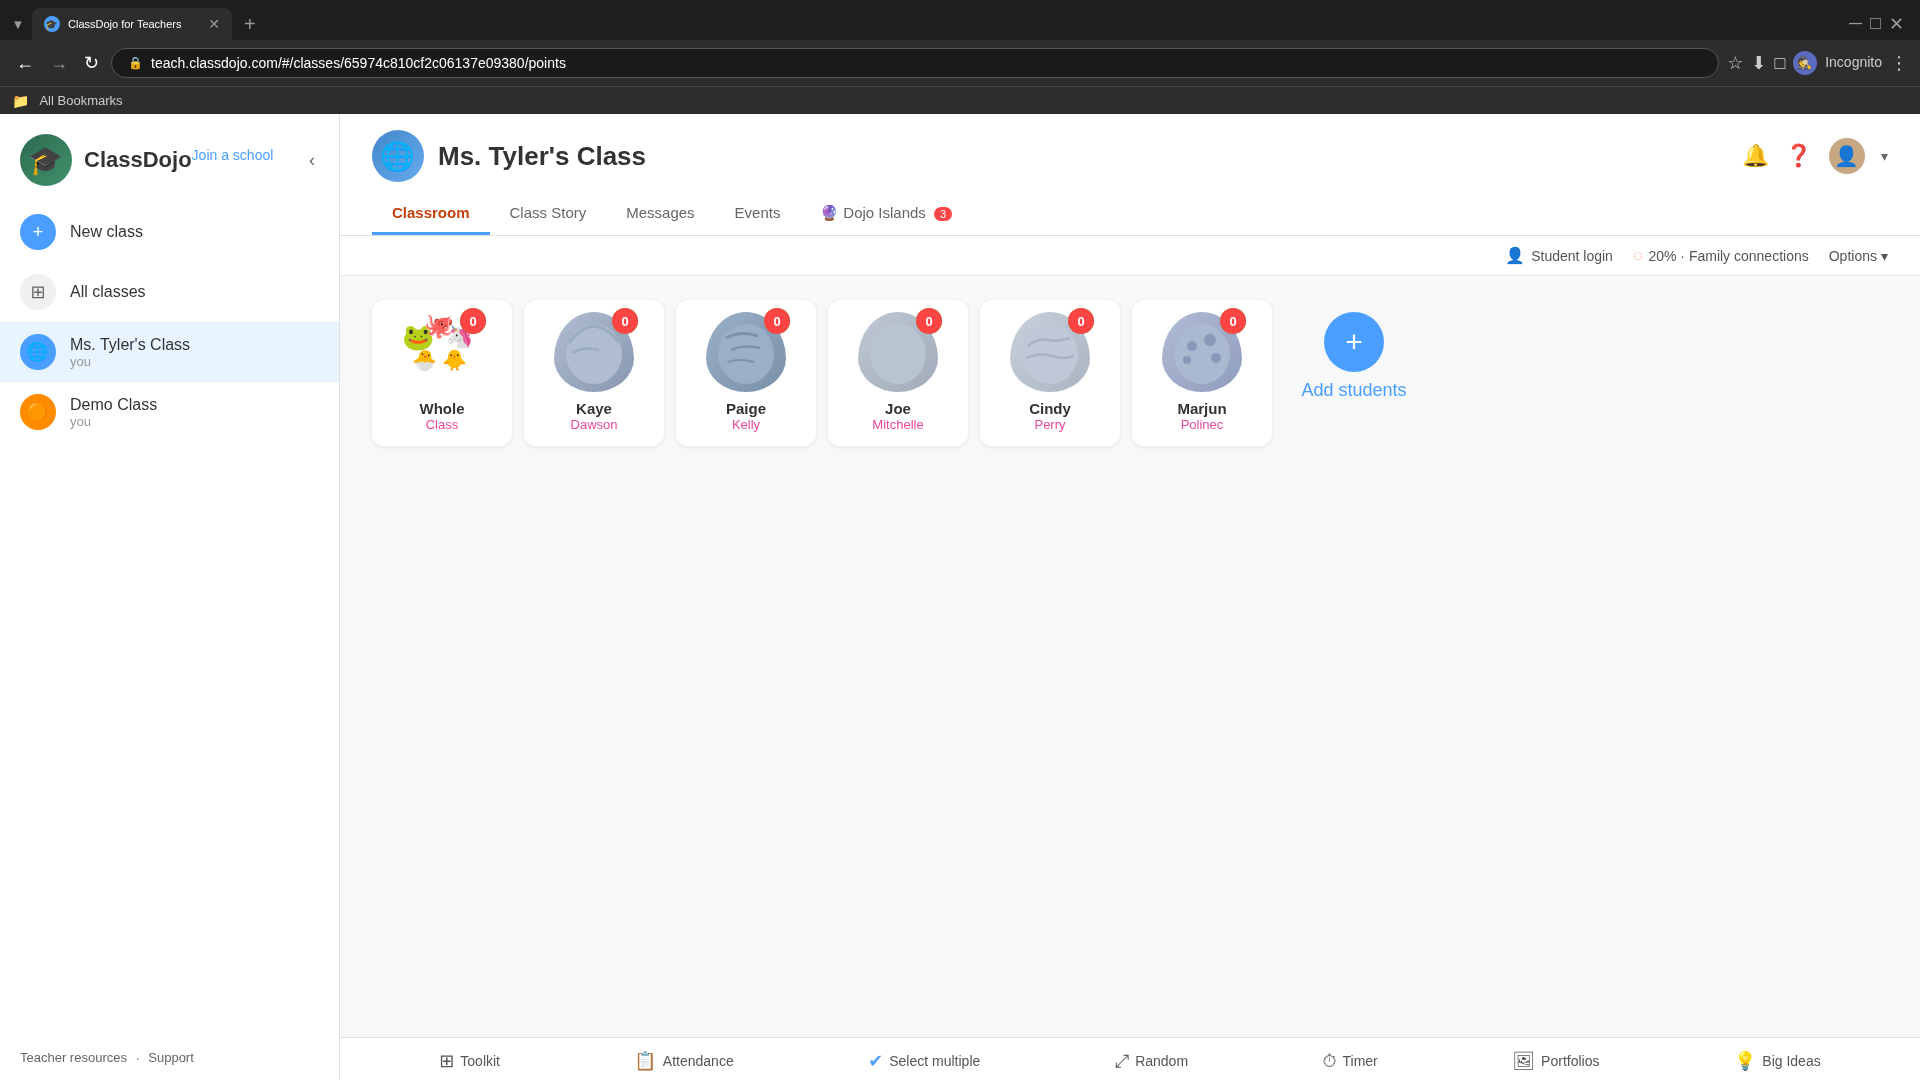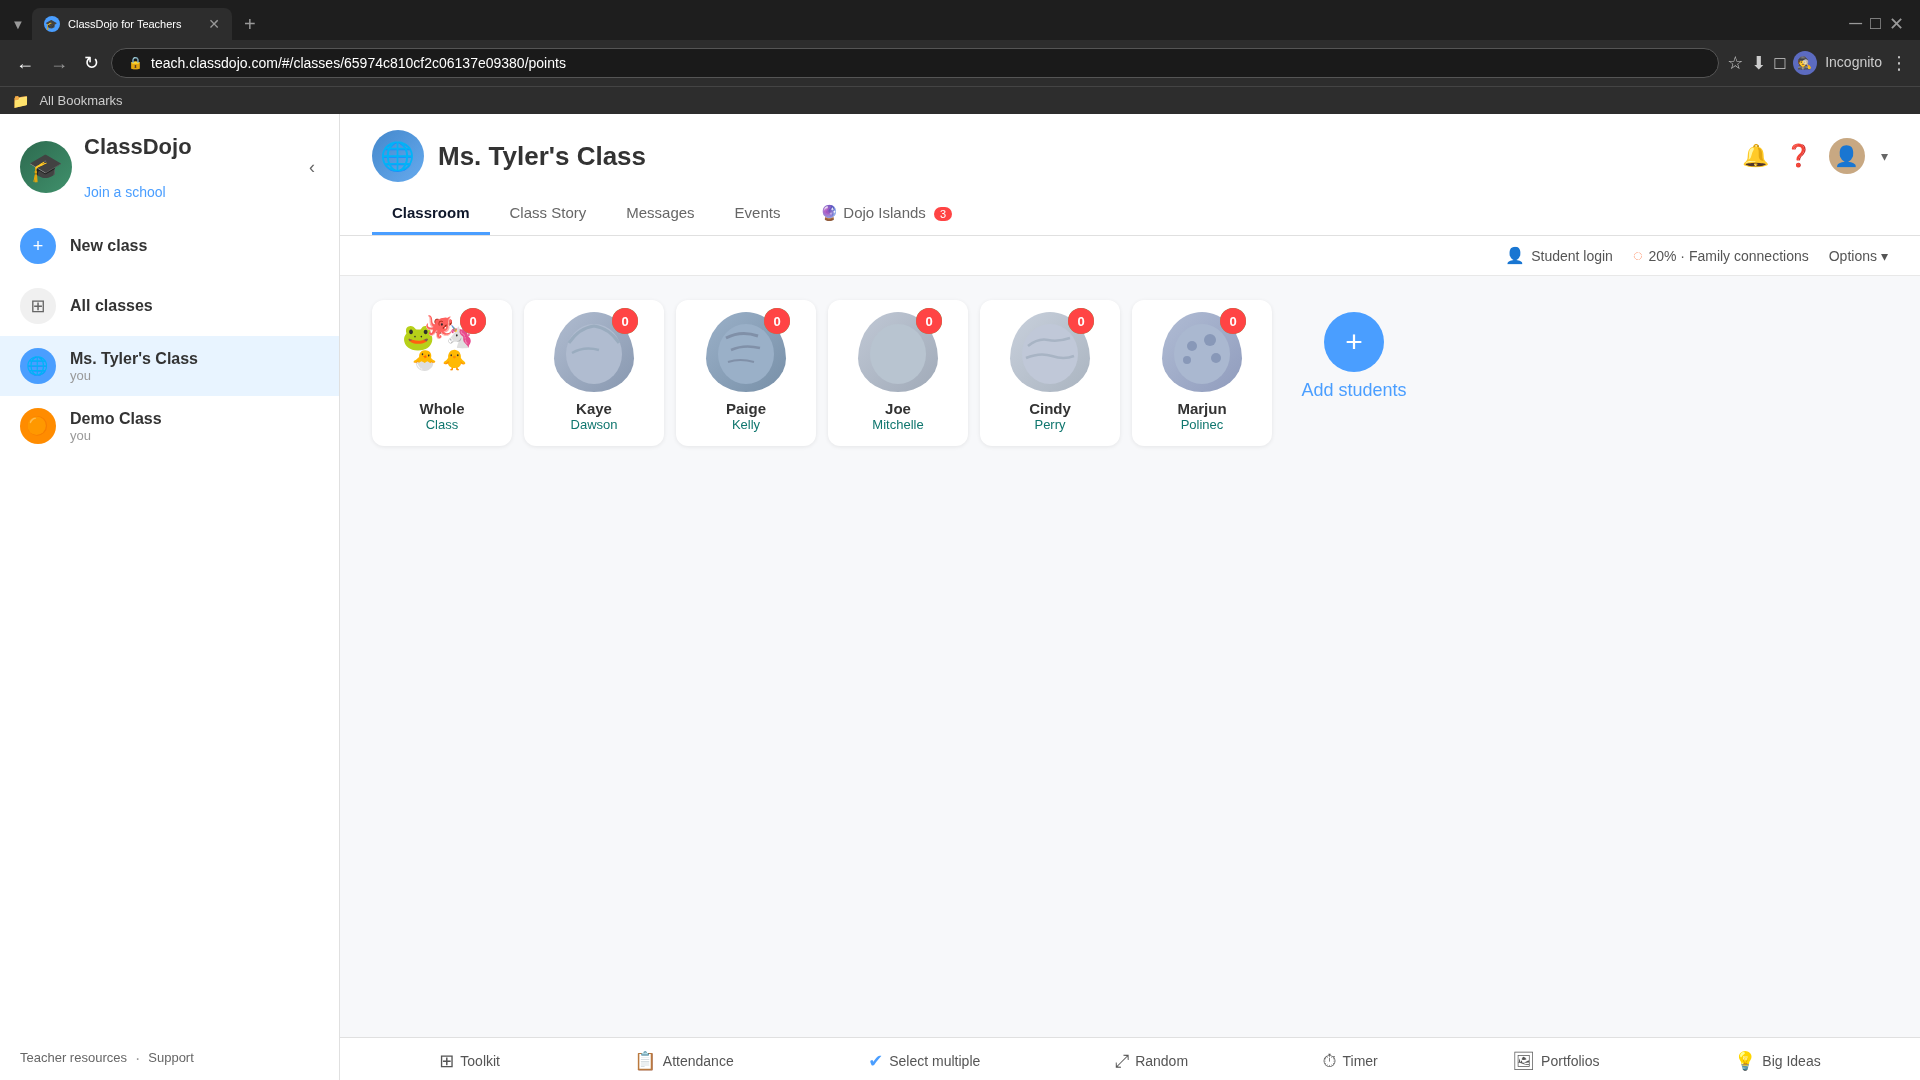--- a/index.html
+++ b/index.html
@@ -24,50 +24,50 @@
     .bookmark-item { color: #ccc; font-size: 13px; padding: 2px 6px; cursor: pointer; display: flex; align-items: center; gap: 4px; }
 
     
     .app-layout { display: flex; width: 100%; height: calc(1080px - 110px); }
 
     
     .sidebar { width: 340px; background: #fff; border-right: 1px solid #e0e0e0; display: flex; flex-direction: column; padding: 0; flex-shrink: 0; }
     .sidebar-header { padding: 20px 20px 16px; display: flex; align-items: center; justify-content: space-between; }
     .sidebar-logo { display: flex; align-items: center; gap: 12px; }
     .sidebar-logo-icon { width: 52px; height: 52px; border-radius: 50%; background: linear-gradient(135deg, #2d6a4f, #40916c); display: flex; align-items: center; justify-content: center; font-size: 28px; }
-    .sidebar-brand { display: flex; flex-direction: column; gap: 24px; }
+    .sidebar-brand { display: flex; flex-direction: row; }
     .sidebar-brand-name { font-size: 22px; font-weight: 700; color: #333; }
     .sidebar-join-school { color: #4a9eff; font-size: 14px; cursor: pointer; }
     .sidebar-collapse-btn { color: #666; font-size: 18px; cursor: pointer; padding: 4px; }
     .sidebar-section-title { font-size: 14px; font-weight: 600; color: #666; padding: 8px 20px; }
     .sidebar-item { display: flex; align-items: center; gap: 14px; padding: 12px 20px; cursor: pointer; transition: background 0.1s; }
     .sidebar-item.active { background: #e8f4ff; }
     .sidebar-item-icon { width: 36px; height: 36px; border-radius: 50%; display: flex; align-items: center; justify-content: center; font-size: 18px; flex-shrink: 0; }
     .sidebar-item-icon.blue { background: #4a9eff; color: #fff; }
     .sidebar-item-icon.grid { background: #f0f0f0; color: #666; }
     .sidebar-item-text { display: flex; flex-direction: column; }
-    .sidebar-item-name { font-size: 16px; font-weight: 700; color: #333; }
+    .sidebar-item-name { font-size: 16px; font-weight: 400; color: #333; }
     .sidebar-item-sub { font-size: 13px; color: #999; }
     .sidebar-footer { padding: 16px 20px; margin-top: auto; display: flex; gap: 8px; }
     .sidebar-footer-link { color: #666; font-size: 13px; cursor: pointer; }
     .sidebar-footer-dot { color: #999; }
 
     
     .main-content { flex: 1; display: flex; flex-direction: column; background: #f7f8fa; overflow: hidden; }
     .main-header { background: #fff; padding: 16px 32px 0; border-bottom: 1px solid #e0e0e0; }
     .main-header-top { display: flex; align-items: center; justify-content: space-between; margin-bottom: 12px; }
     .class-title-area { display: flex; align-items: center; gap: 14px; }
     .class-globe-icon { width: 52px; height: 52px; border-radius: 50%; background: linear-gradient(135deg, #4488cc, #66aaee); display: flex; align-items: center; justify-content: center; font-size: 28px; }
     .class-title { font-size: 26px; font-weight: 700; color: #333; }
     .header-actions { display: flex; align-items: center; gap: 16px; }
     .header-icon-btn { color: #555; font-size: 22px; cursor: pointer; }
     .header-avatar { width: 36px; height: 36px; border-radius: 50%; background: #ccc; overflow: hidden; cursor: pointer; }
     .main-nav { display: flex; gap: 0; }
     .main-nav-item { padding: 10px 20px; font-size: 15px; color: #666; cursor: pointer; border-bottom: 3px solid transparent; font-weight: 500; }
-    .main-nav-item.active { color: #0f172a; border-bottom: 3px solid #4a9eff; font-weight: 600; text-align: right; }
+    .main-nav-item.active { color: #c2410c; border-bottom: 3px solid #4a9eff; font-weight: 600; text-align: right; }
     .nav-badge { background: #ff4444; color: #fff; border-radius: 10px; font-size: 11px; padding: 1px 6px; margin-left: 4px; }
 
     
     .toolbar { background: #fff; padding: 10px 32px; display: flex; align-items: center; justify-content: flex-end; gap: 20px; border-bottom: 1px solid #e8e8e8; }
     .toolbar-item { display: flex; align-items: center; gap: 6px; font-size: 14px; color: #555; cursor: pointer; }
     .toolbar-item-icon { font-size: 16px; }
     .family-conn-icon { color: #ff6b35; }
     .options-btn { display: flex; align-items: center; gap: 4px; color: #555; font-size: 14px; cursor: pointer; }
 
     
@@ -75,21 +75,21 @@
     .students-tabs { display: flex; gap: 32px; margin-bottom: 28px; }
     .students-tab { font-size: 16px; color: #666; cursor: pointer; padding-bottom: 6px; border-bottom: 3px solid transparent; font-weight: 500; }
     .students-tab.active { color: #4a9eff; border-bottom: 3px solid #4a9eff; font-weight: 600; }
     .students-grid { display: flex; flex-wrap: wrap; gap: 12px; }
     .student-card { width: 140px; background: #fff; border-radius: 12px; padding: 12px 10px 14px; display: flex; flex-direction: column; align-items: center; cursor: pointer; box-shadow: 0 1px 4px rgba(0,0,0,0.08); transition: box-shadow 0.15s; position: relative; }
     .student-avatar-wrap { position: relative; width: 80px; height: 80px; margin-bottom: 8px; }
     .score-badge { position: absolute; top: -4px; right: -4px; width: 26px; height: 26px; border-radius: 50%; display: flex; align-items: center; justify-content: center; font-size: 13px; font-weight: 700; color: #fff; }
     .score-badge.green { background: #33cc66; }
     .score-badge.red { position: absolute; bottom: -4px; right: -4px; width: 26px; height: 26px; border-radius: 50%; background: #ff4444; display: flex; align-items: center; justify-content: center; font-size: 13px; font-weight: 700; color: #fff; }
     .student-first-name { font-size: 15px; font-weight: 700; color: #333; text-align: center; }
-    .student-last-name { font-size: 13px; color: #0f766e; text-align: center; }
+    .student-last-name { font-size: 13px; color: #ec4899; text-align: center; }
     .add-student-card { width: 140px; background: transparent; border-radius: 12px; padding: 12px 10px 14px; display: flex; flex-direction: column; align-items: center; cursor: pointer; }
     .add-student-btn-circle { width: 60px; height: 60px; border-radius: 50%; background: #4a9eff; display: flex; align-items: center; justify-content: center; font-size: 30px; color: #fff; margin-bottom: 8px; }
     .add-student-label { font-size: 18px; color: #4a9eff; font-weight: 500; }
 
     
     .bottom-toolbar { background: #fff; border-top: 1px solid #e0e0e0; padding: 12px 32px; display: flex; align-items: center; justify-content: space-around; }
     .bottom-tool { display: flex; align-items: center; gap: 6px; font-size: 14px; color: #555; cursor: pointer; font-weight: 500; }
     .bottom-tool-icon { font-size: 18px; }
   </style>
 </head>

